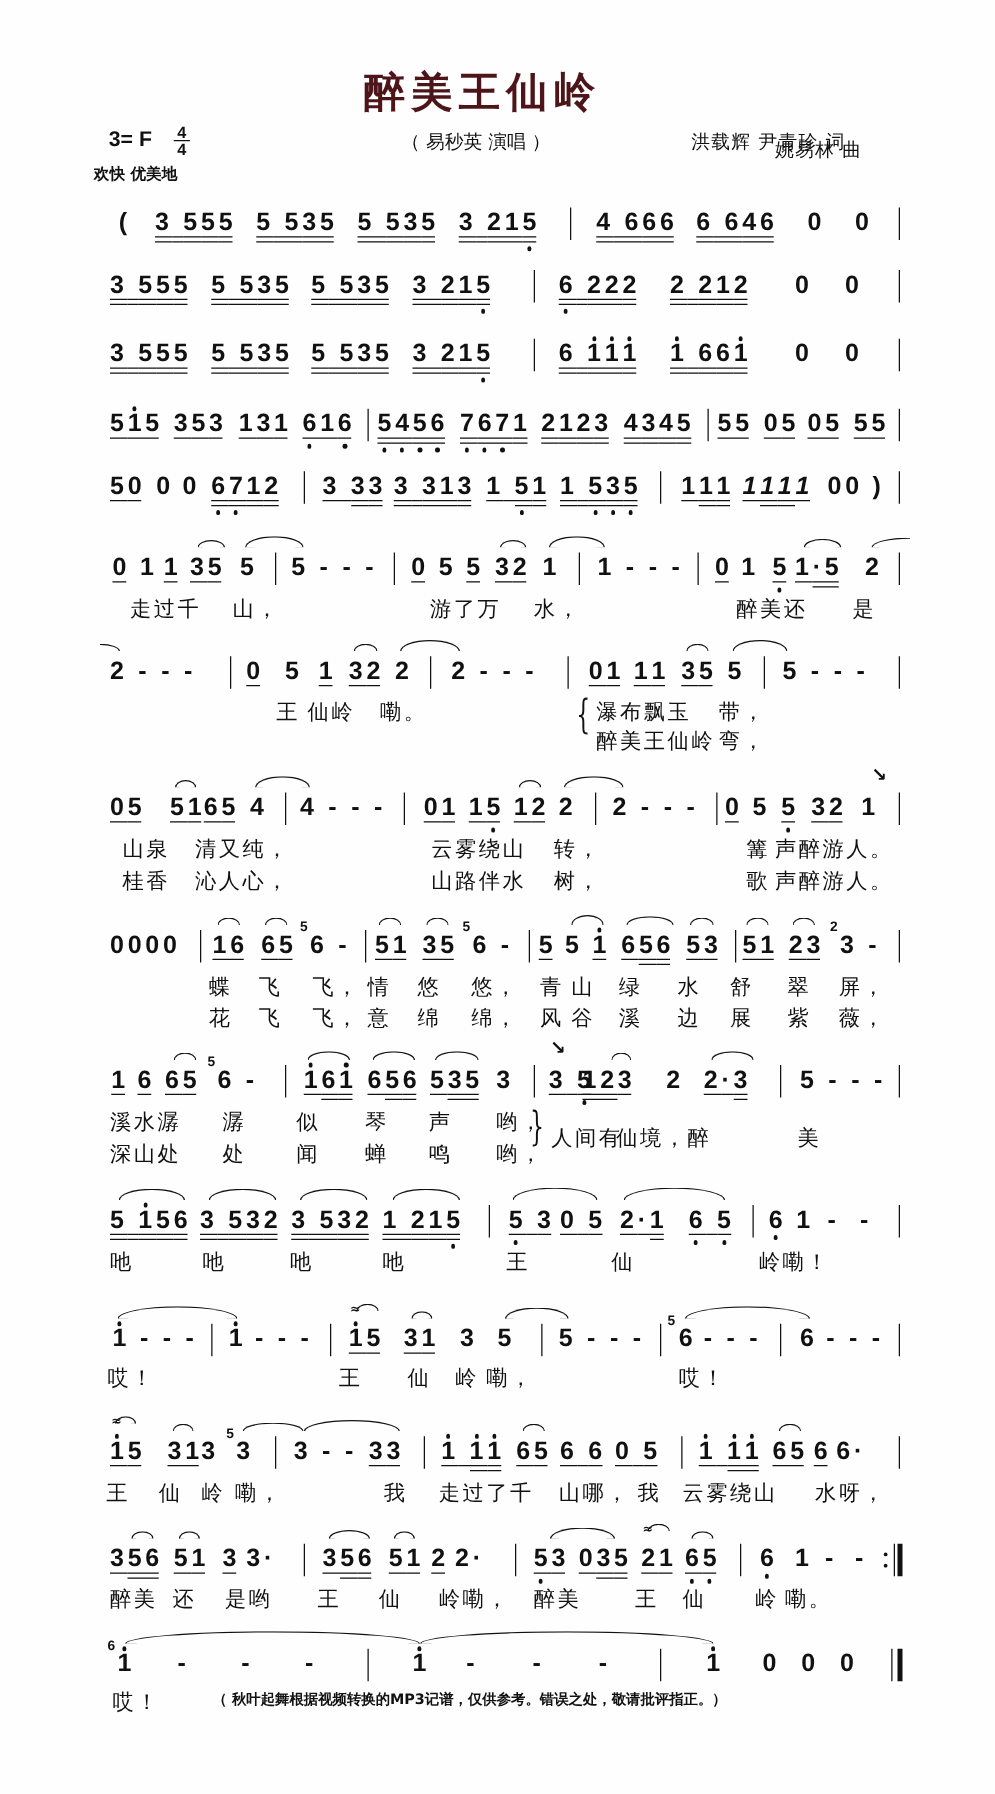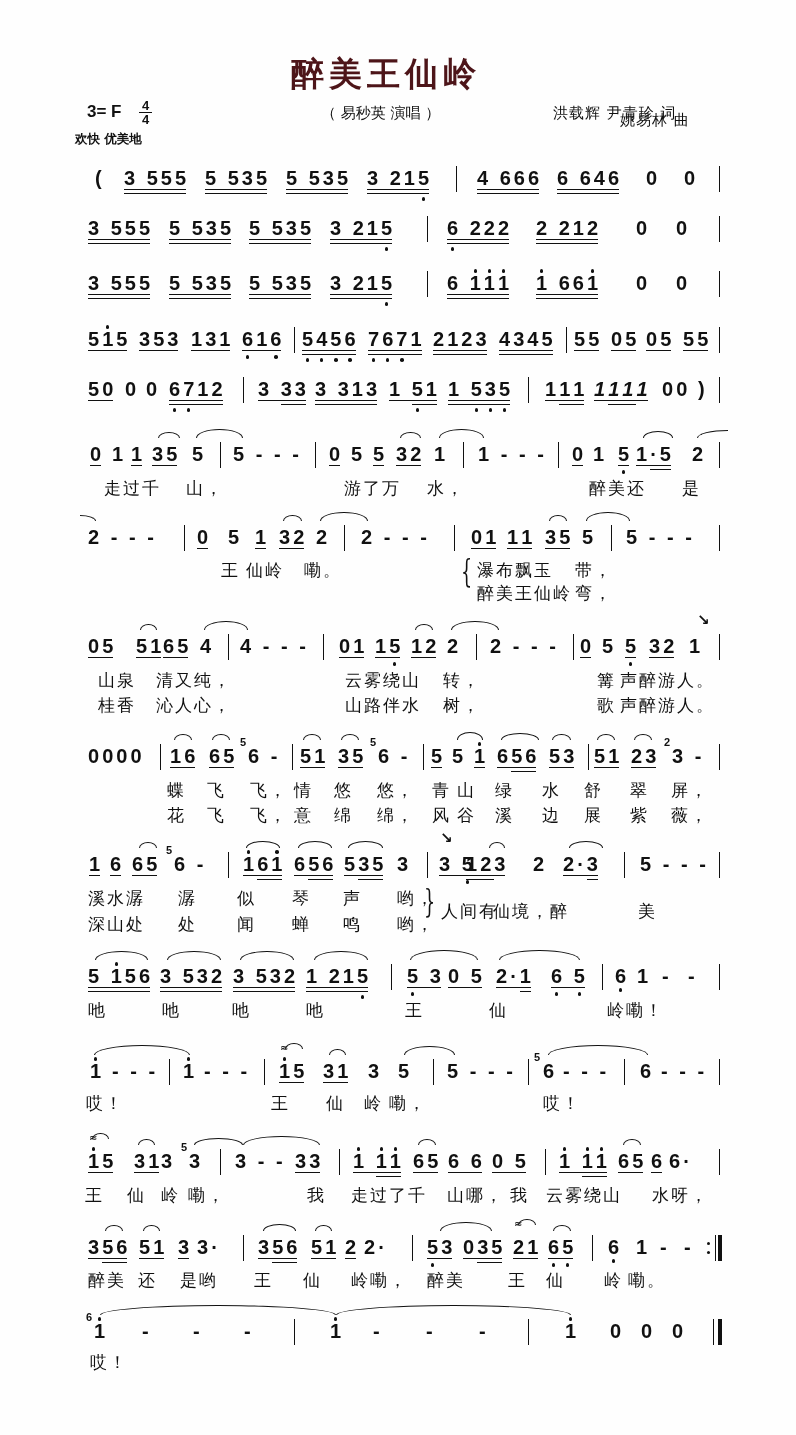--- a/index.html
+++ b/index.html
@@ -497,13 +497,14 @@
       <div class="tok" style="left: 610px;"><span class="ch"><span class="tx">0</span></span></div>
       <div class="tok" style="left: 641px;"><span class="ch"><span class="tx">0</span></span></div>
       <div class="tok" style="left: 672px;"><span class="ch"><span class="tx">0</span></span></div>
       <div class="bar single" style="left: 294px;"></div>
       <div class="bar single" style="left: 528px;"></div>
       <div class="bar final" style="left: 713px;"></div>
       <div class="arc" style="left: 100px; width: 236px; height: 10px; top: -27px;"></div>
       <div class="arc" style="left: 336px; width: 235px; height: 10px; top: -27px;"></div>
     </div>
     <div class="lyric" style="left: 90px; top: 1351px;">哎！</div>
+    <div class="lyric note" style="left: 170px; top: 1351px;">（ 秋叶起舞根据视频转换的MP3记谱，仅供参考。错误之处，敬请批评指正。）</div>
   </div>
 
 </body></html>

